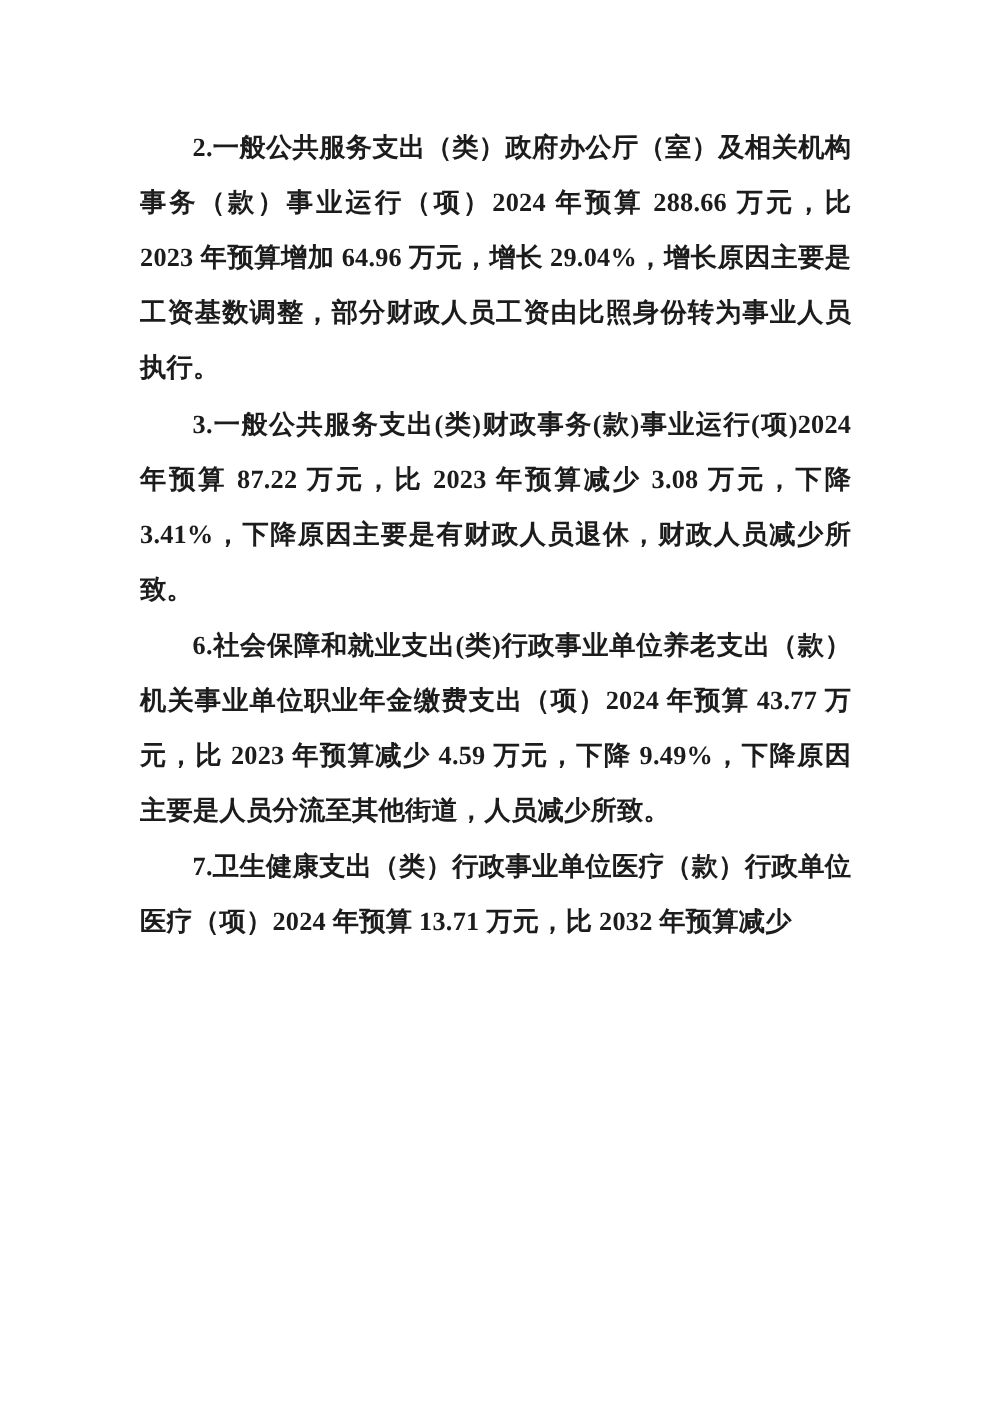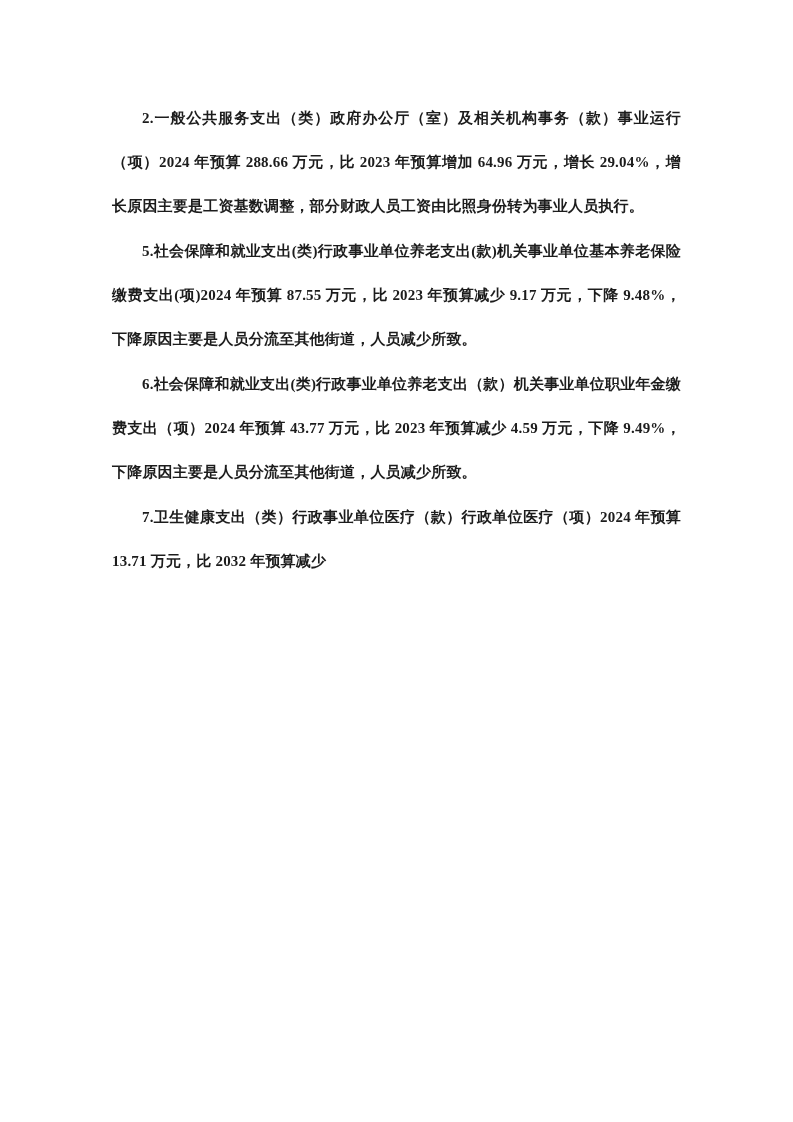--- a/index.html
+++ b/index.html
@@ -22,37 +22,37 @@
     width: 793px;
     height: 1122px;
     box-sizing: border-box;
     padding: 96px 112px 64px 112px;
   }
   .doc-body {
     width: 100%;
   }
   p.para {
     margin: 0 0 1px 0;
-    font-size: 15px;
+    font-size: 21px;
     line-height: 44px;
     text-align: justify;
     text-justify: inter-ideograph;
     text-indent: 2em;
     letter-spacing: 0.2px;
     font-weight: 600;
     color: #1c1c1c;
   }
   
   .doc-body {
     -webkit-font-smoothing: antialiased;
   }
 </style>
 </head>
 <body>
 
 <div class="page">
   <div class="doc-body">
     <p class="para">2.一般公共服务支出（类）政府办公厅（室）及相关机构事务（款）事业运行（项）2024 年预算 288.66 万元，比 2023 年预算增加 64.96 万元，增长 29.04%，增长原因主要是工资基数调整，部分财政人员工资由比照身份转为事业人员执行。</p>
-    <p class="para">5.社会保障和就业支出(类)行政事业单位养老支出(款)机关事业单位基本养老保险缴费支出(项)2024 年预算 87.55 万元，比 2023 年预算减少 9.17 万元，下降 9.48%，下降原因主要是人员分流至其他街道，人员减少所致。</p>
+    <p class="para">3.一般公共服务支出(类)财政事务(款)事业运行(项)2024 年预算 87.22 万元，比 2023 年预算减少 3.08 万元，下降 3.41%，下降原因主要是有财政人员退休，财政人员减少所致。</p>
     <p class="para">6.社会保障和就业支出(类)行政事业单位养老支出（款）机关事业单位职业年金缴费支出（项）2024 年预算 43.77 万元，比 2023 年预算减少 4.59 万元，下降 9.49%，下降原因主要是人员分流至其他街道，人员减少所致。</p>
     <p class="para">7.卫生健康支出（类）行政事业单位医疗（款）行政单位医疗（项）2024 年预算 13.71 万元，比 2032 年预算减少</p>
   </div>
 </div>
 
 </body></html>

